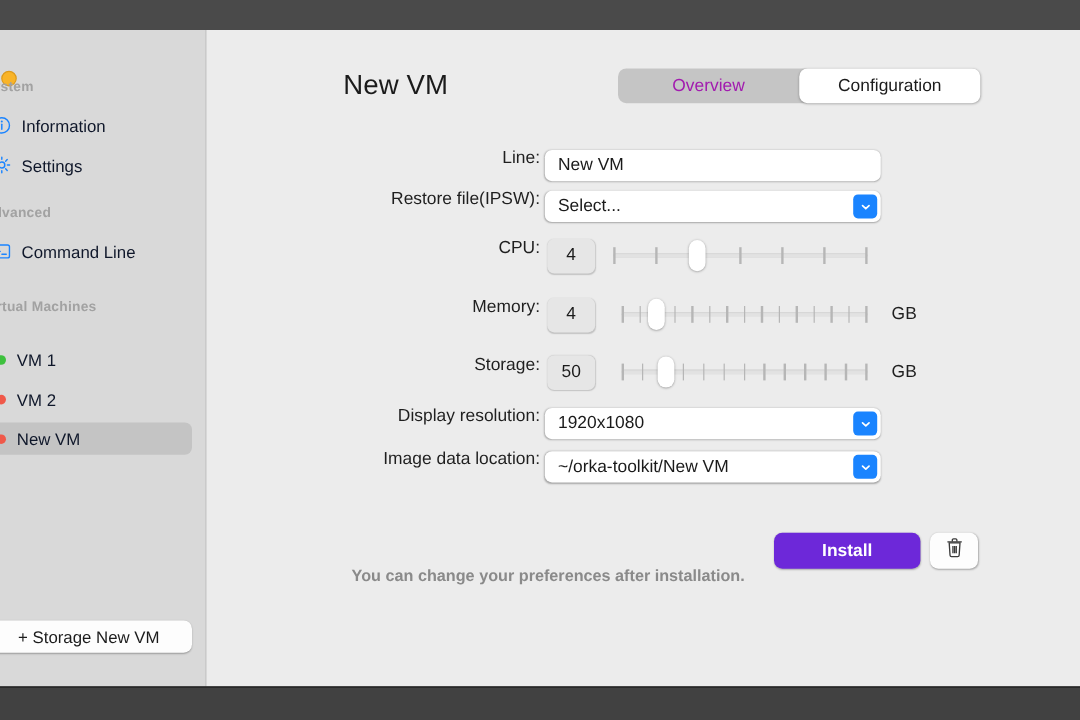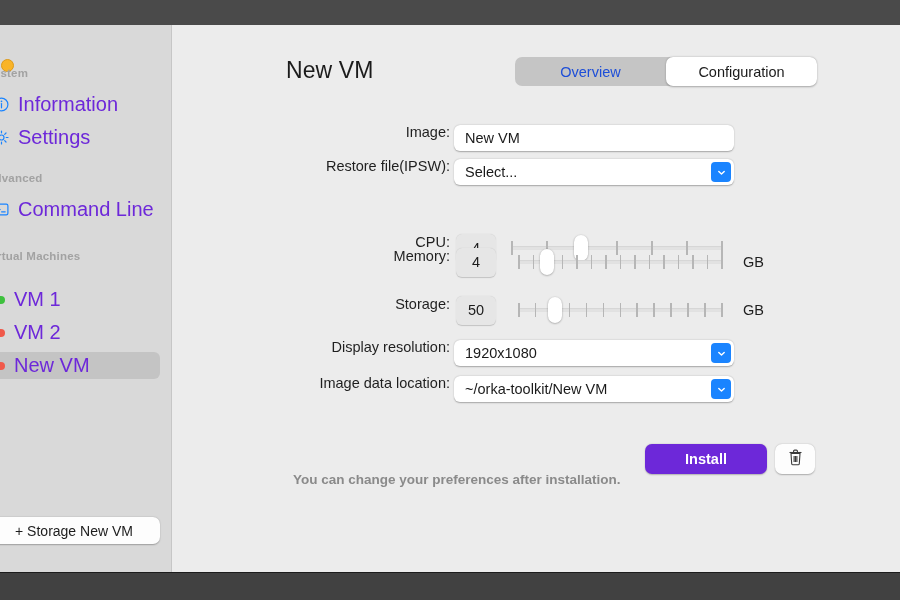--- a/index.html
+++ b/index.html
@@ -36,21 +36,21 @@
     position: absolute; left: -14px;
     font-size: 11.5px; font-weight: bold; color: #a2a2a2;
     letter-spacing: .2px; white-space: nowrap;
   }
   .sb-row {
     position: absolute; left: -12px; width: 172px; height: 27px;
     display: flex; align-items: center; gap: 9px; padding-left: 6px;
     border-radius: 6px;
   }
   .sb-row.selected { background: #c4c4c4; }
-  .sb-label { font-size: 20px; color: #6d28d9; white-space: nowrap; }
+  .sb-label { font-size: 14px; color: #0f172a; white-space: nowrap; }
   .sb-ico { width: 15px; height: 15px; flex: 0 0 15px; position: relative; }
   .dot-ico { width: 8px; height: 8px; flex: 0 0 8px; border-radius: 50%; }
 
   .create-btn {
     position: absolute; left: -12px; top: 492px; width: 172px; height: 27px;
     background: #fdfdfd; border-radius: 7px;
     box-shadow: 0 .5px 1.5px rgba(0,0,0,.28);
     display: flex; align-items: center; justify-content: center;
     font-size: 14px; color: #1c1c1c; white-space: nowrap;
   }
@@ -66,21 +66,21 @@
   .seg {
     position: absolute; left: 342px; top: 32px;
     width: 302px; height: 29px;
     background: #c5c5c5; border-radius: 7px;
     display: flex; padding: 0;
   }
   .seg-item {
     flex: 1 1 50%; display: flex; align-items: center; justify-content: center;
     font-size: 14.5px; border-radius: 7px;
   }
-  .seg-item.disabled { color: #1d4ed8; }
+  .seg-item.disabled { color: #a21caf; }
   .seg-item.active {
     background: #ffffff; color: #1a1a1a;
     box-shadow: 0 .5px 2px rgba(0,0,0,.3);
   }
 
   
   .row { position: absolute; left: 0; height: 28px; display: flex; align-items: center; }
   .lbl {
     position: absolute; right: 0; width: 270px; text-align: right;
     font-size: 14.5px; color: #1f1f1f; white-space: nowrap;
@@ -211,42 +211,42 @@
         <span>Overview</span>
       </div>
       <div class="seg-item active">
         <span>Configuration</span>
       </div>
     </div>
 
     <div id="form-rows">
         <div class="row" style="top: 99px; width: 727px;">
           <div class="lblwrap">
-            <div class="lbl">Image:</div>
+            <div class="lbl">Line:</div>
           </div>
           <div class="field">
             <span>New VM</span>
           </div>
         </div>
         <div class="row" style="top: 133px; width: 727px;">
           <div class="lblwrap">
             <div class="lbl">Restore file(IPSW):</div>
           </div>
           <div class="popup">
             <div class="pbody">
               <span>Select...</span>
             </div>
             <div class="pbtn">
               <svg class="chev" viewBox="0 0 10 10" fill="none" stroke="#fff" stroke-width="1.6" stroke-linecap="round" stroke-linejoin="round">
                 <path d="M2 3.8 5 6.6 8 3.8"></path>
               </svg>
             </div>
           </div>
         </div>
-        <div class="row" style="top: 174px; width: 727px; margin-top: 35px;">
+        <div class="row" style="top: 174px; width: 727px;">
           <div class="lblwrap">
             <div class="lbl">CPU:</div>
           </div>
           <div class="valbox">
             <span>4</span>
           </div>
           <div class="slider" style="left: 338px; width: 212px;">
             <div class="strack"></div>
             <div class="tick" style="left: 0px;"></div>
             <div class="tick" style="left: 35px;"></div>

